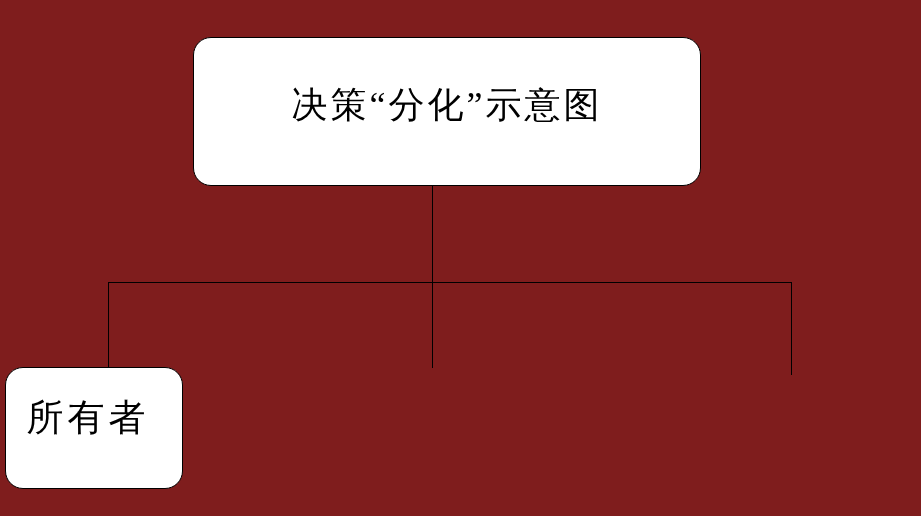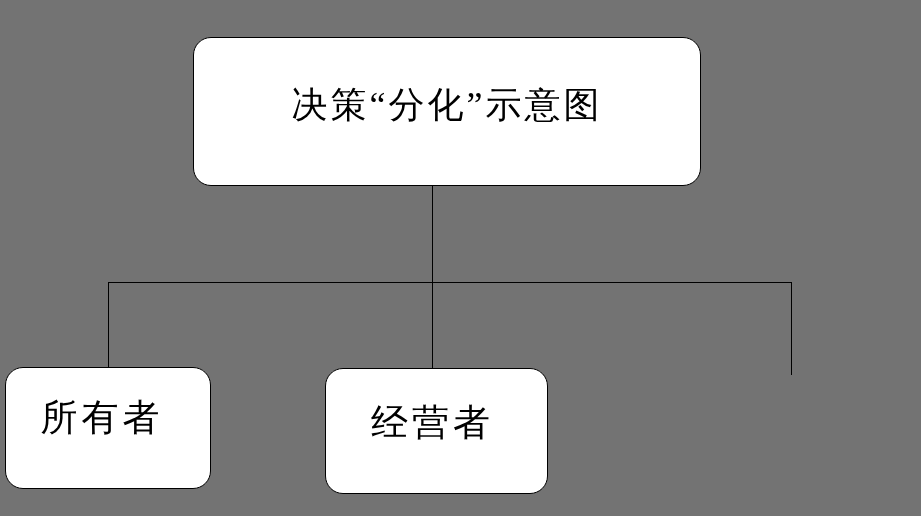--- a/index.html
+++ b/index.html
@@ -4,21 +4,21 @@
 <style>
   html, body {
     margin: 0;
     padding: 0;
     background: #ffffff;
   }
   #canvas {
     position: relative;
     width: 921px;
     height: 516px;
-    background: #737373;
+    background: #7f1d1d;
     font-family: "Liberation Serif", "DejaVu Serif", serif;
     color: #000000;
     overflow: hidden;
   }
   .node {
     position: absolute;
     box-sizing: border-box;
     border: 1px solid #000000;
     border-radius: 18px;
     background: #ffffff;
@@ -32,21 +32,21 @@
     top: 37px;
     width: 508px;
     height: 149px;
     font-size: 36px;
     letter-spacing: 3px;
     padding-bottom: 12px;
   }
   .node-owner {
     left: 5px;
     top: 367px;
-    width: 206px;
+    width: 178px;
     height: 122px;
     font-size: 37px;
     letter-spacing: 4px;
     padding-bottom: 20px;
     padding-right: 12px;
   }
   .node-operator {
     left: 325px;
     top: 368px;
     width: 223px;
@@ -86,18 +86,15 @@
   <div class="line line-v-right"></div>
 
   <div class="node node-title">
     <span>决策“分化”示意图</span>
   </div>
 
   <div class="node node-owner">
     <span>所有者</span>
   </div>
 
-  <div class="node node-operator">
-    <span>经营者</span>
-  </div>
 
 
 </div>
 
 </body></html>

